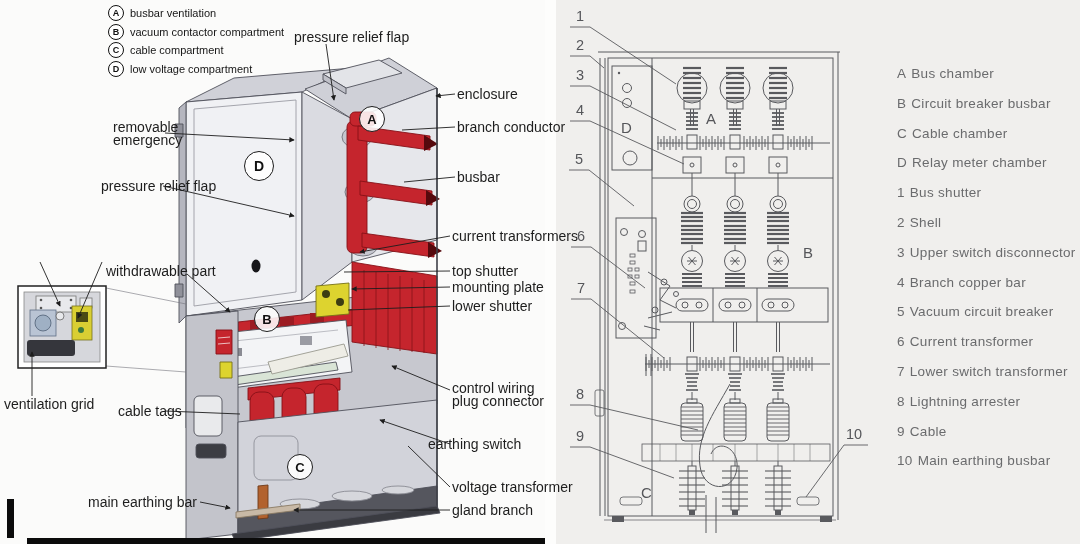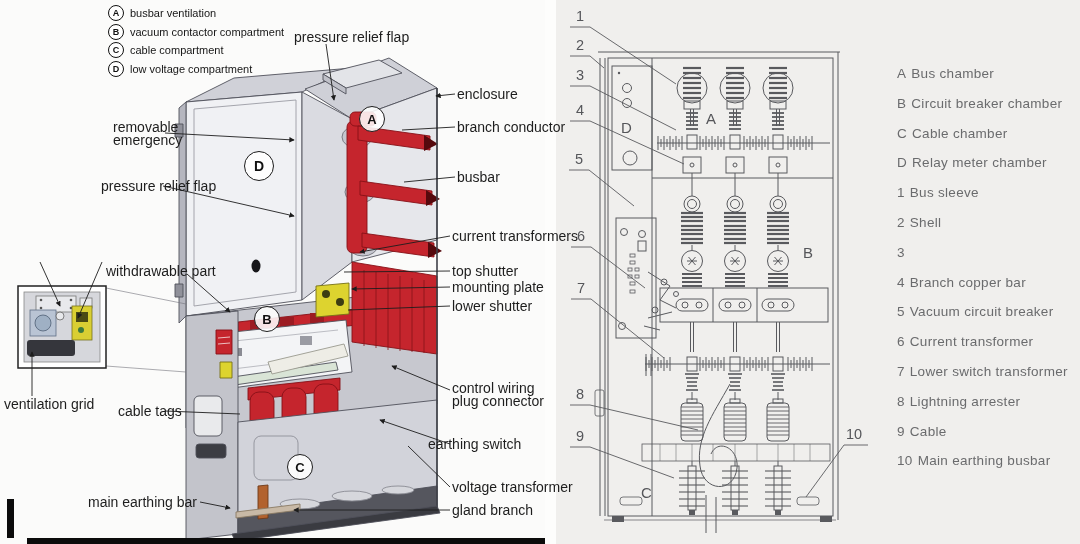--- a/index.html
+++ b/index.html
@@ -455,40 +455,41 @@
   <div class="chm" style="left:641px;top:484px">C</div>
   <div class="chm" style="left:621px;top:119px">D</div>
 
   <div class="legendR">
     <div class="legendR-row">
         <span>A</span>
         <span>Bus chamber</span>
       </div>
     <div class="legendR-row">
         <span>B</span>
-        <span>Circuit breaker chamber</span>
+        <span>Circuit breaker busbar</span>
       </div>
     <div class="legendR-row">
         <span>C</span>
         <span>Cable chamber</span>
       </div>
     <div class="legendR-row">
         <span>D</span>
         <span>Relay meter chamber</span>
       </div>
     <div class="legendR-row">
         <span>1</span>
-        <span>Bus sleeve</span>
+        <span>Bus shutter</span>
       </div>
     <div class="legendR-row">
         <span>2</span>
         <span>Shell</span>
       </div>
     <div class="legendR-row">
         <span>3</span>
+        <span>Upper switch disconnector</span>
       </div>
     <div class="legendR-row">
         <span>4</span>
         <span>Branch copper bar</span>
       </div>
     <div class="legendR-row">
         <span>5</span>
         <span>Vacuum circuit breaker</span>
       </div>
     <div class="legendR-row">

